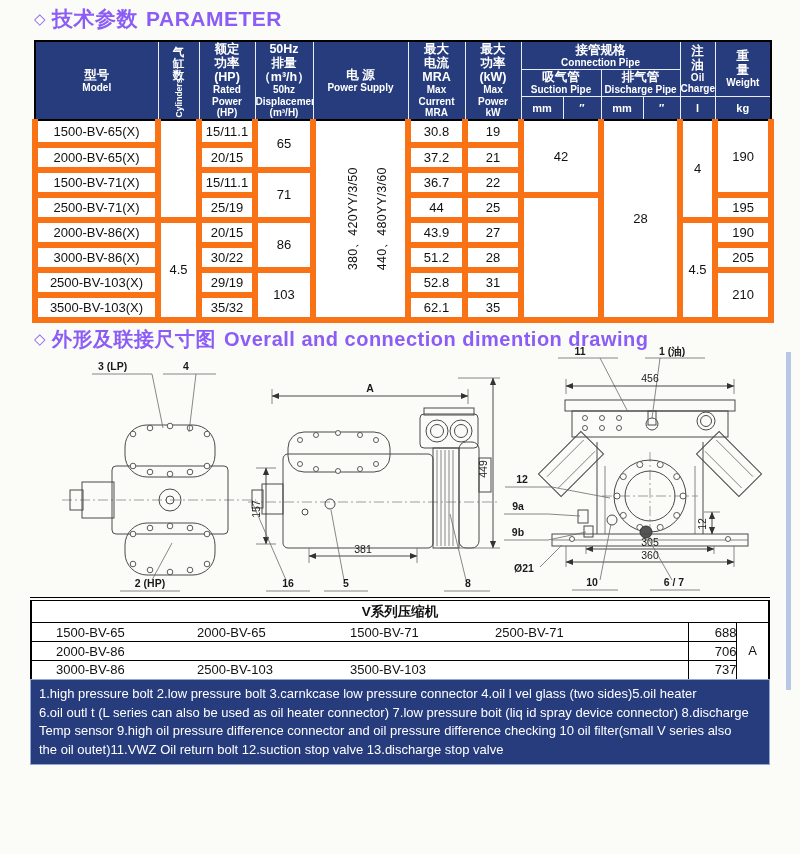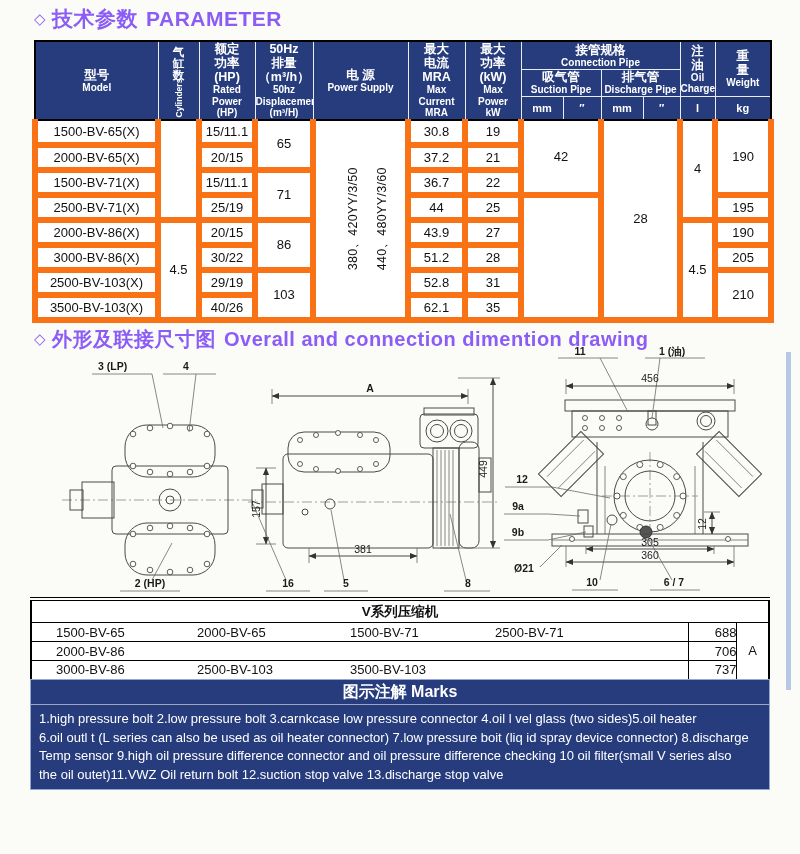--- a/index.html
+++ b/index.html
@@ -217,21 +217,21 @@
     <tr>
       <td>2500-BV-103(X)</td>
       <td>29/19</td>
       <td rowspan="2">103</td>
       <td>52.8</td>
       <td>31</td>
       <td rowspan="2">210</td>
     </tr>
     <tr>
       <td>3500-BV-103(X)</td>
-      <td>40/26</td>
+      <td>35/32</td>
       <td>62.1</td>
       <td>35</td>
     </tr>
   </tbody>
 </table>
 
 <div class="sect-title" style="top:326px;font-size:20px;">
   <span class="dia">◇</span><span>外形及联接尺寸图</span><span class="en">Overall and connection dimention drawing</span>
 </div>
 
@@ -488,18 +488,17 @@
         <span>3500-BV-103</span>
             <span></span>
       </div>
         </td>
     <td class="vval">737</td>
   </tr>
 </tbody>
   </table>
 
 <div class="marks">
-  <div class="marks-title">图示注解  Marks</div>
   <div class="marks-en pre">1.high pressure bolt 2.low pressure bolt 3.carnkcase low pressure connector 4.oil l vel glass (two sides)5.oil heater
 6.oil outl t (L series can also be used as oil heater connector) 7.low pressure boit (liq id spray device connector) 8.discharge
 Temp sensor 9.high oil pressure difference connector and oil pressure difference checking 10 oil filter(small V series also
 the oil outet)11.VWZ Oil return bolt 12.suction stop valve 13.discharge stop valve</div>
 </div>
 
 </body></html>

